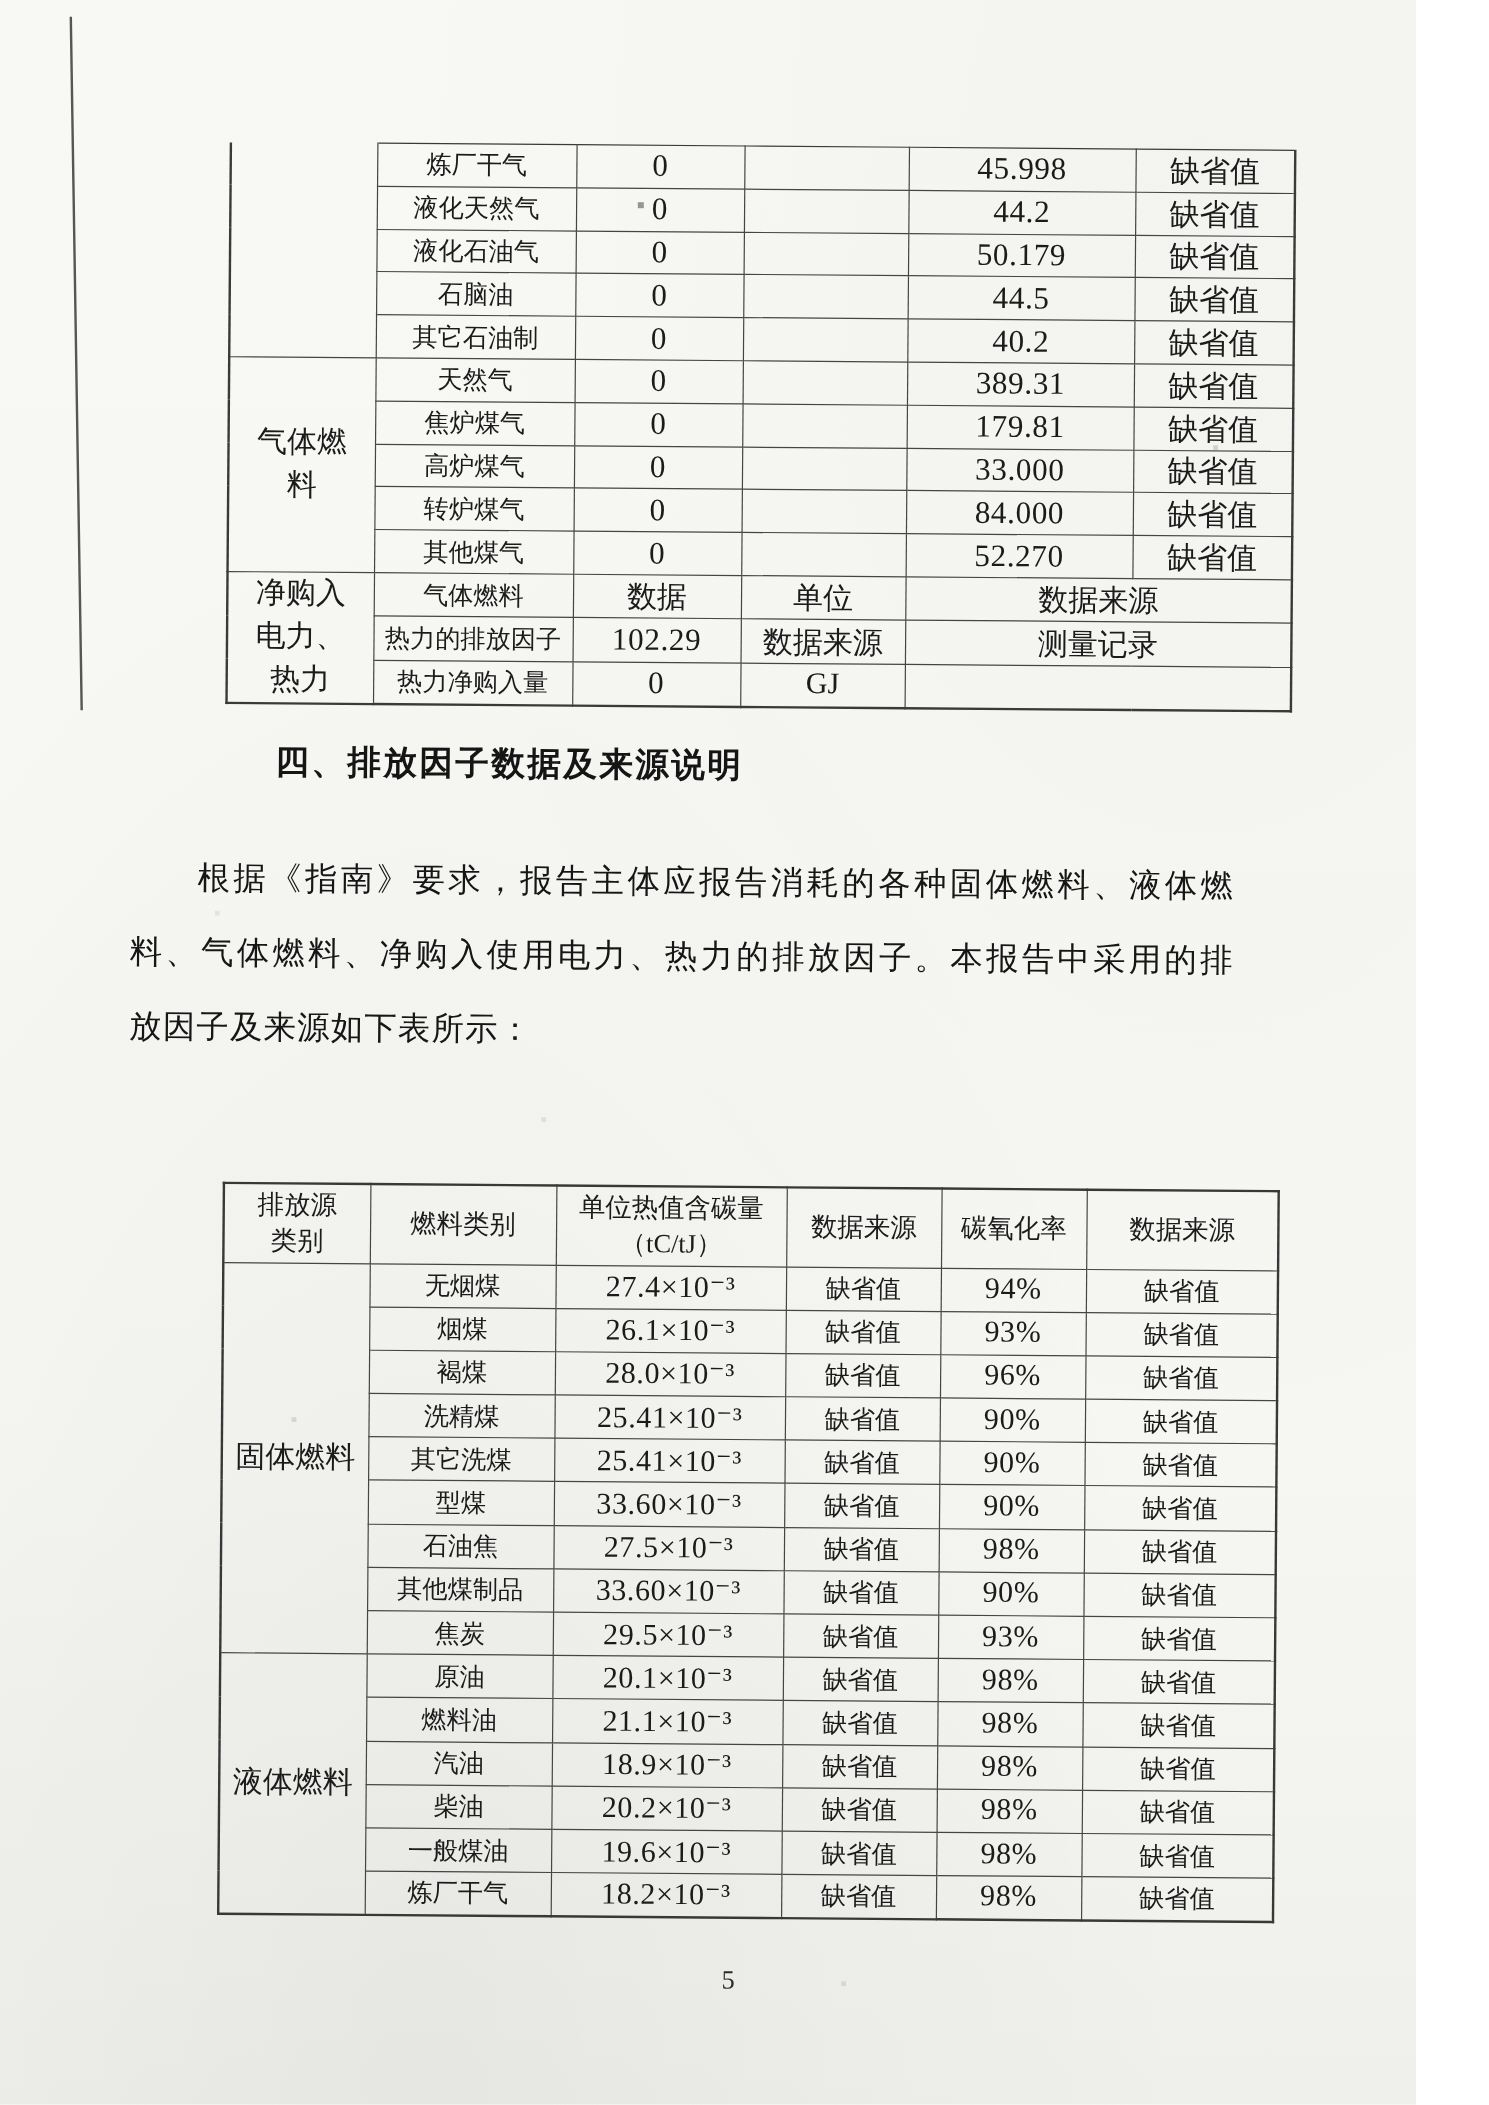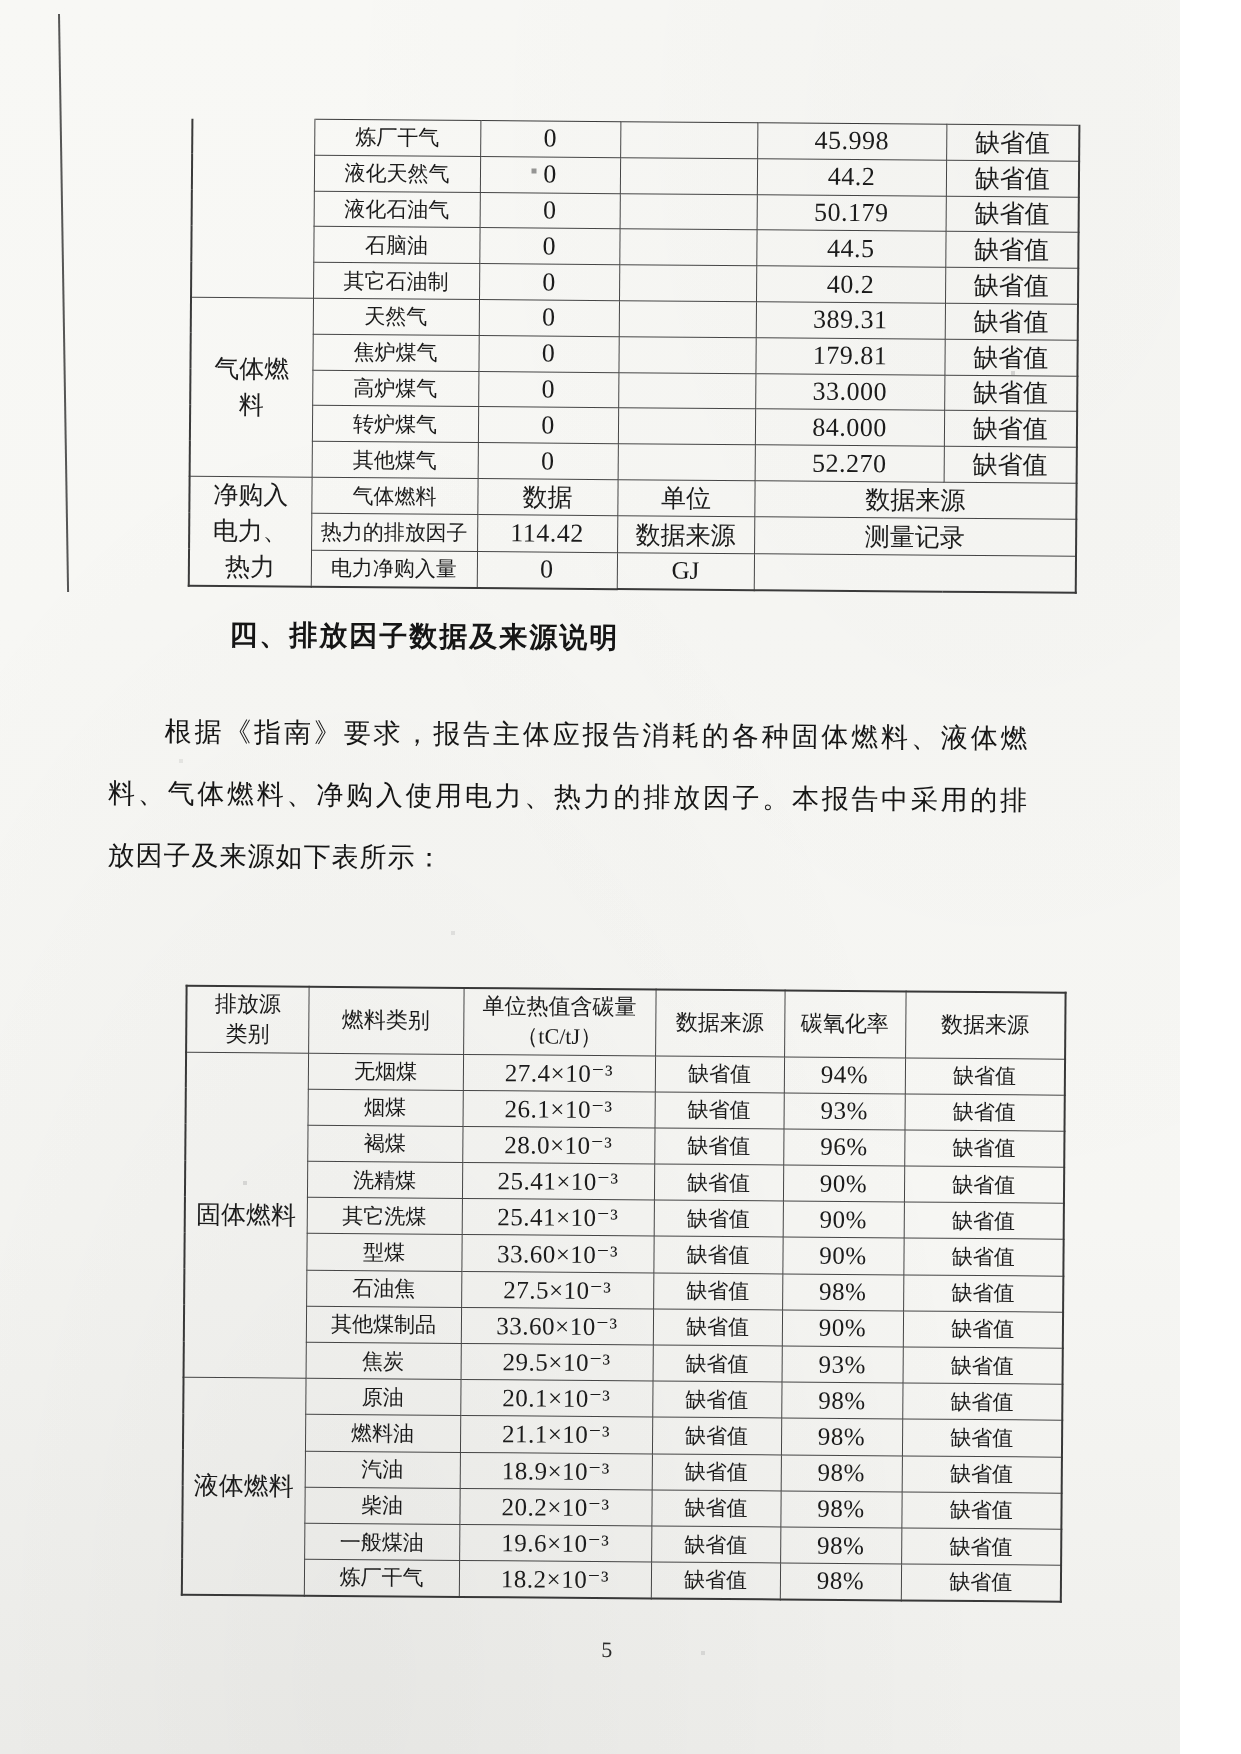--- a/index.html
+++ b/index.html
@@ -182,26 +182,26 @@
             <td class="cat" rowspan="3" style="white-space: pre-line;">净购入
 电力、
 热力</td>
             <td class="cn" style="white-space: pre-line;">气体燃料</td>
             <td class="cnl" style="white-space: pre-line;">数据</td>
             <td class="cnl" style="white-space: pre-line;">单位</td>
             <td class="cnl" colspan="2" style="white-space: pre-line;">数据来源</td>
           </tr>
           <tr>
             <td class="cn" style="white-space: pre-line;">热力的排放因子</td>
-            <td class="num" style="white-space: pre-line;">114.42</td>
+            <td class="num" style="white-space: pre-line;">102.29</td>
             <td class="cnl" style="white-space: pre-line;">数据来源</td>
             <td class="cnl" colspan="2" style="white-space: pre-line;">测量记录</td>
           </tr>
           <tr>
-            <td class="cn" style="white-space: pre-line;">电力净购入量</td>
+            <td class="cn" style="white-space: pre-line;">热力净购入量</td>
             <td class="num" style="white-space: pre-line;">0</td>
             <td class="cnl" style="white-space: pre-line;">GJ</td>
             <td class="cnl" colspan="2" style="white-space: pre-line;"></td>
           </tr>
         </tbody>
     </table>
 
     <div class="heading">四、排放因子数据及来源说明</div>
 
     <div class="para">

